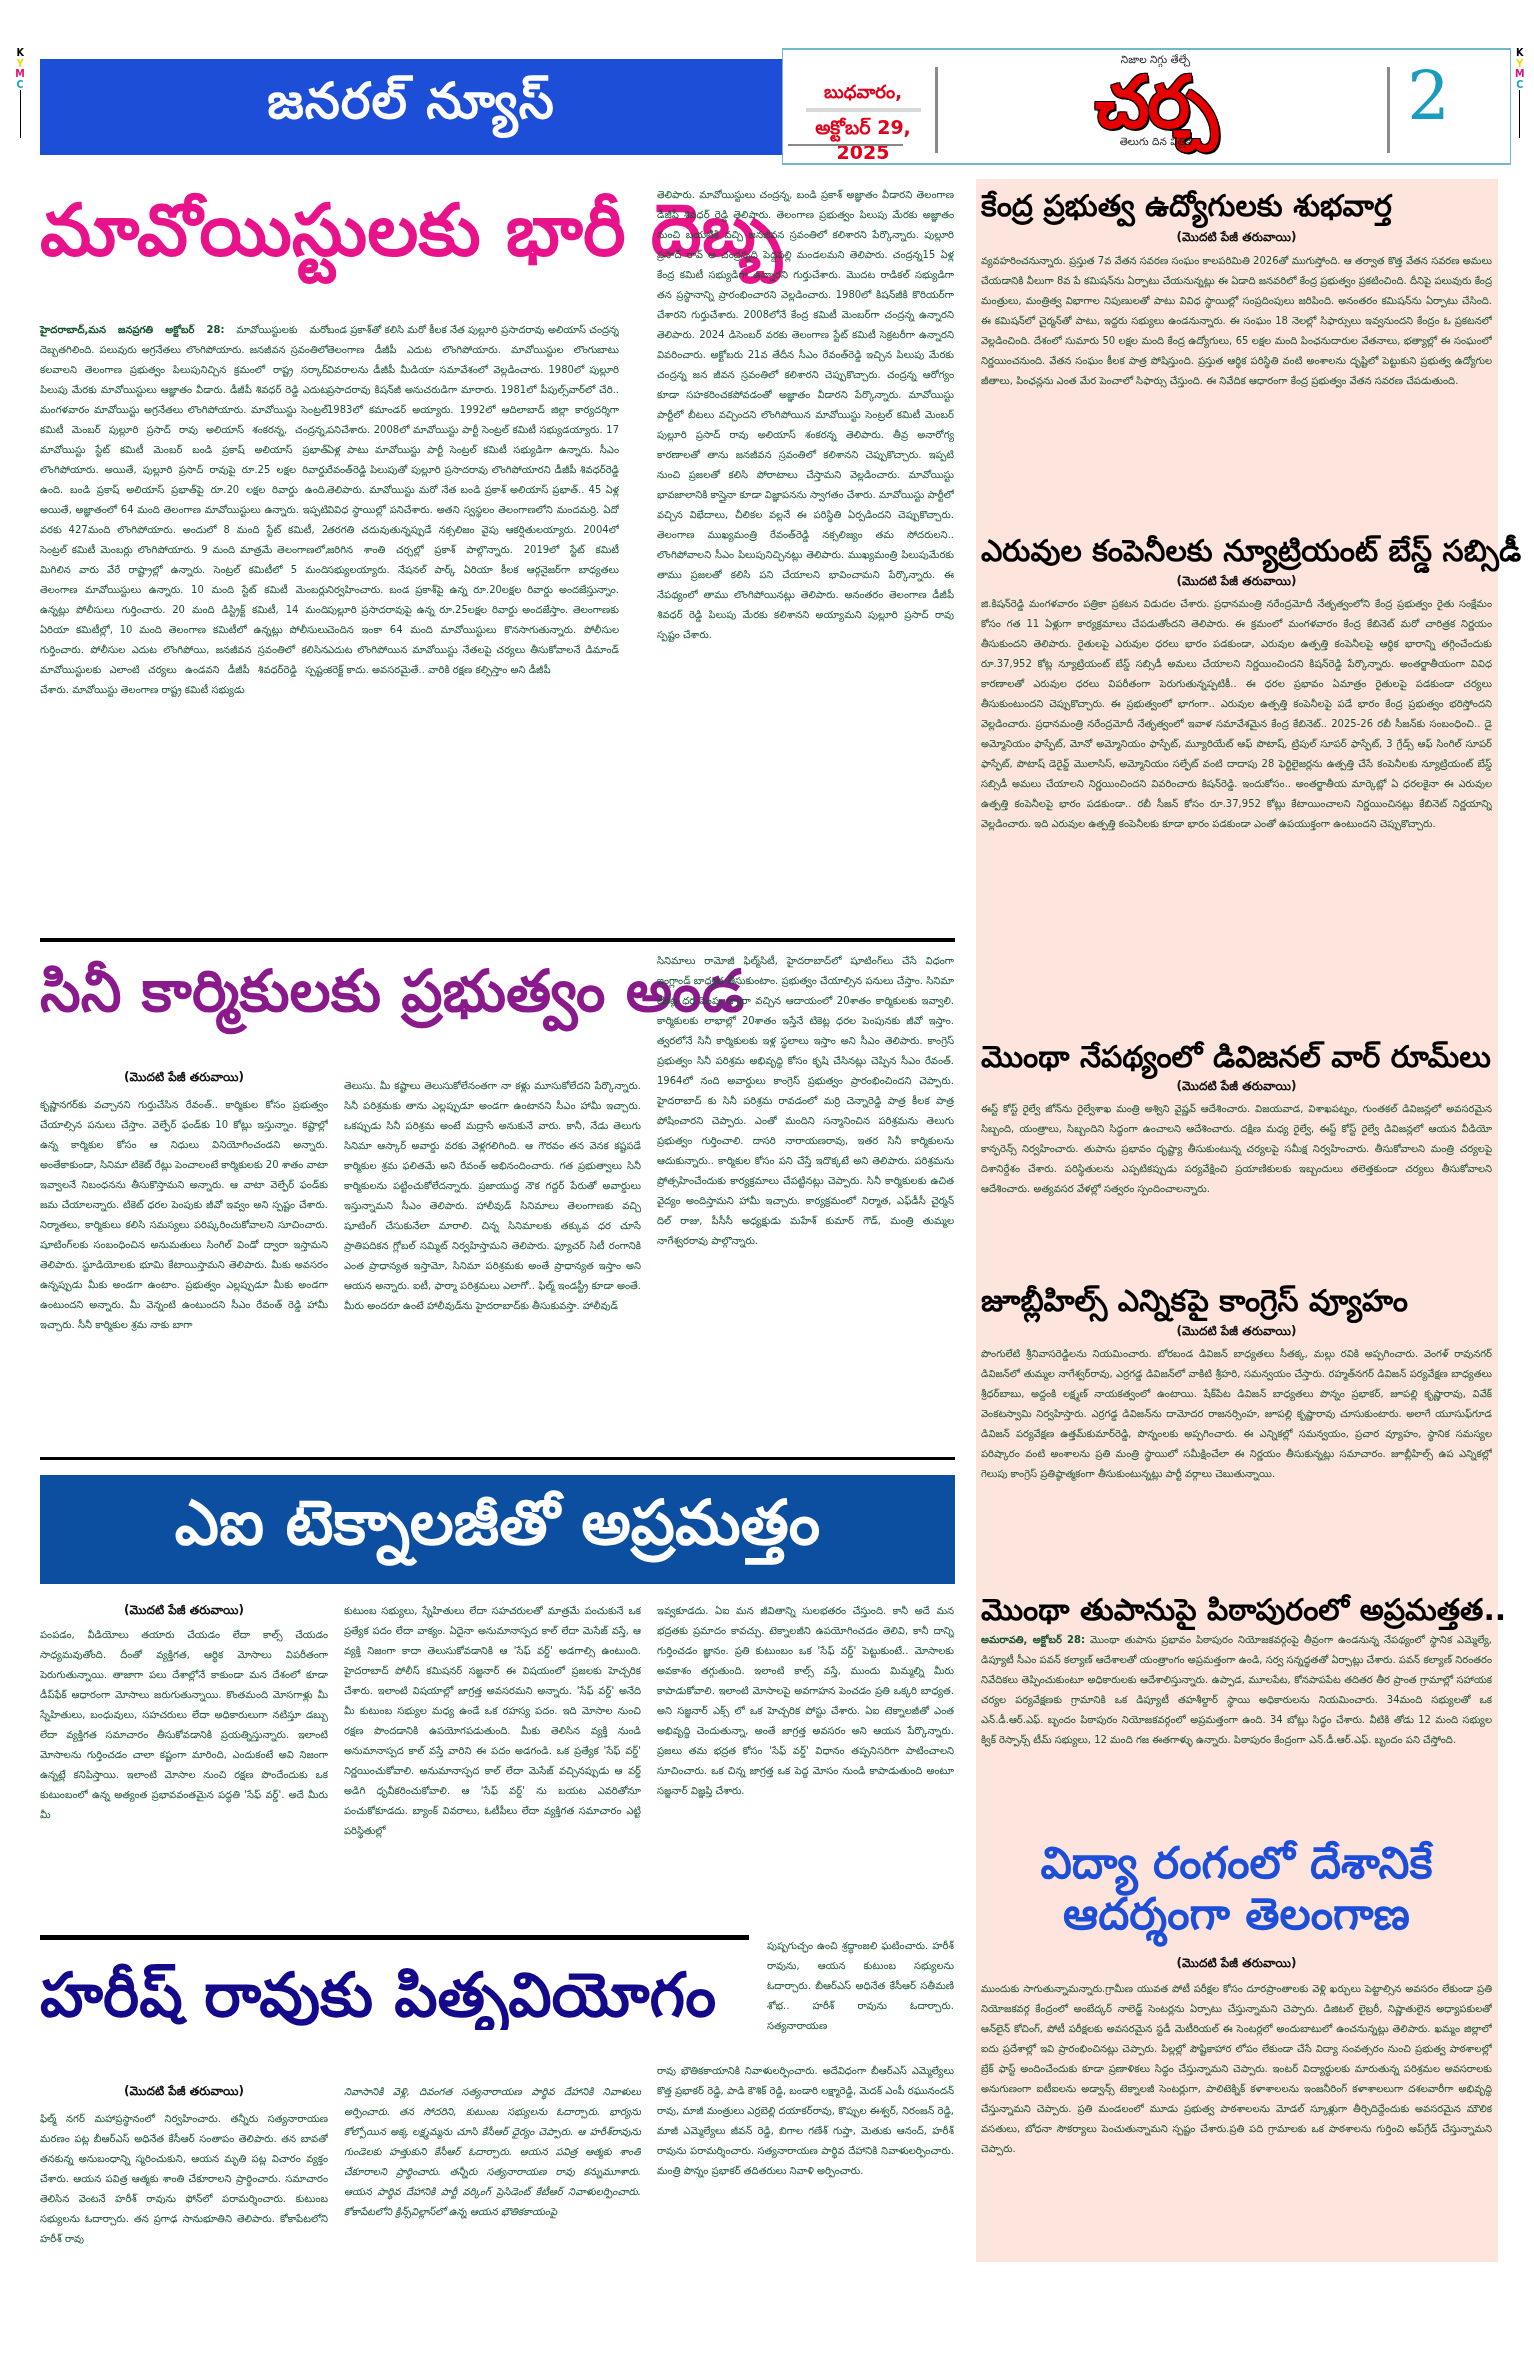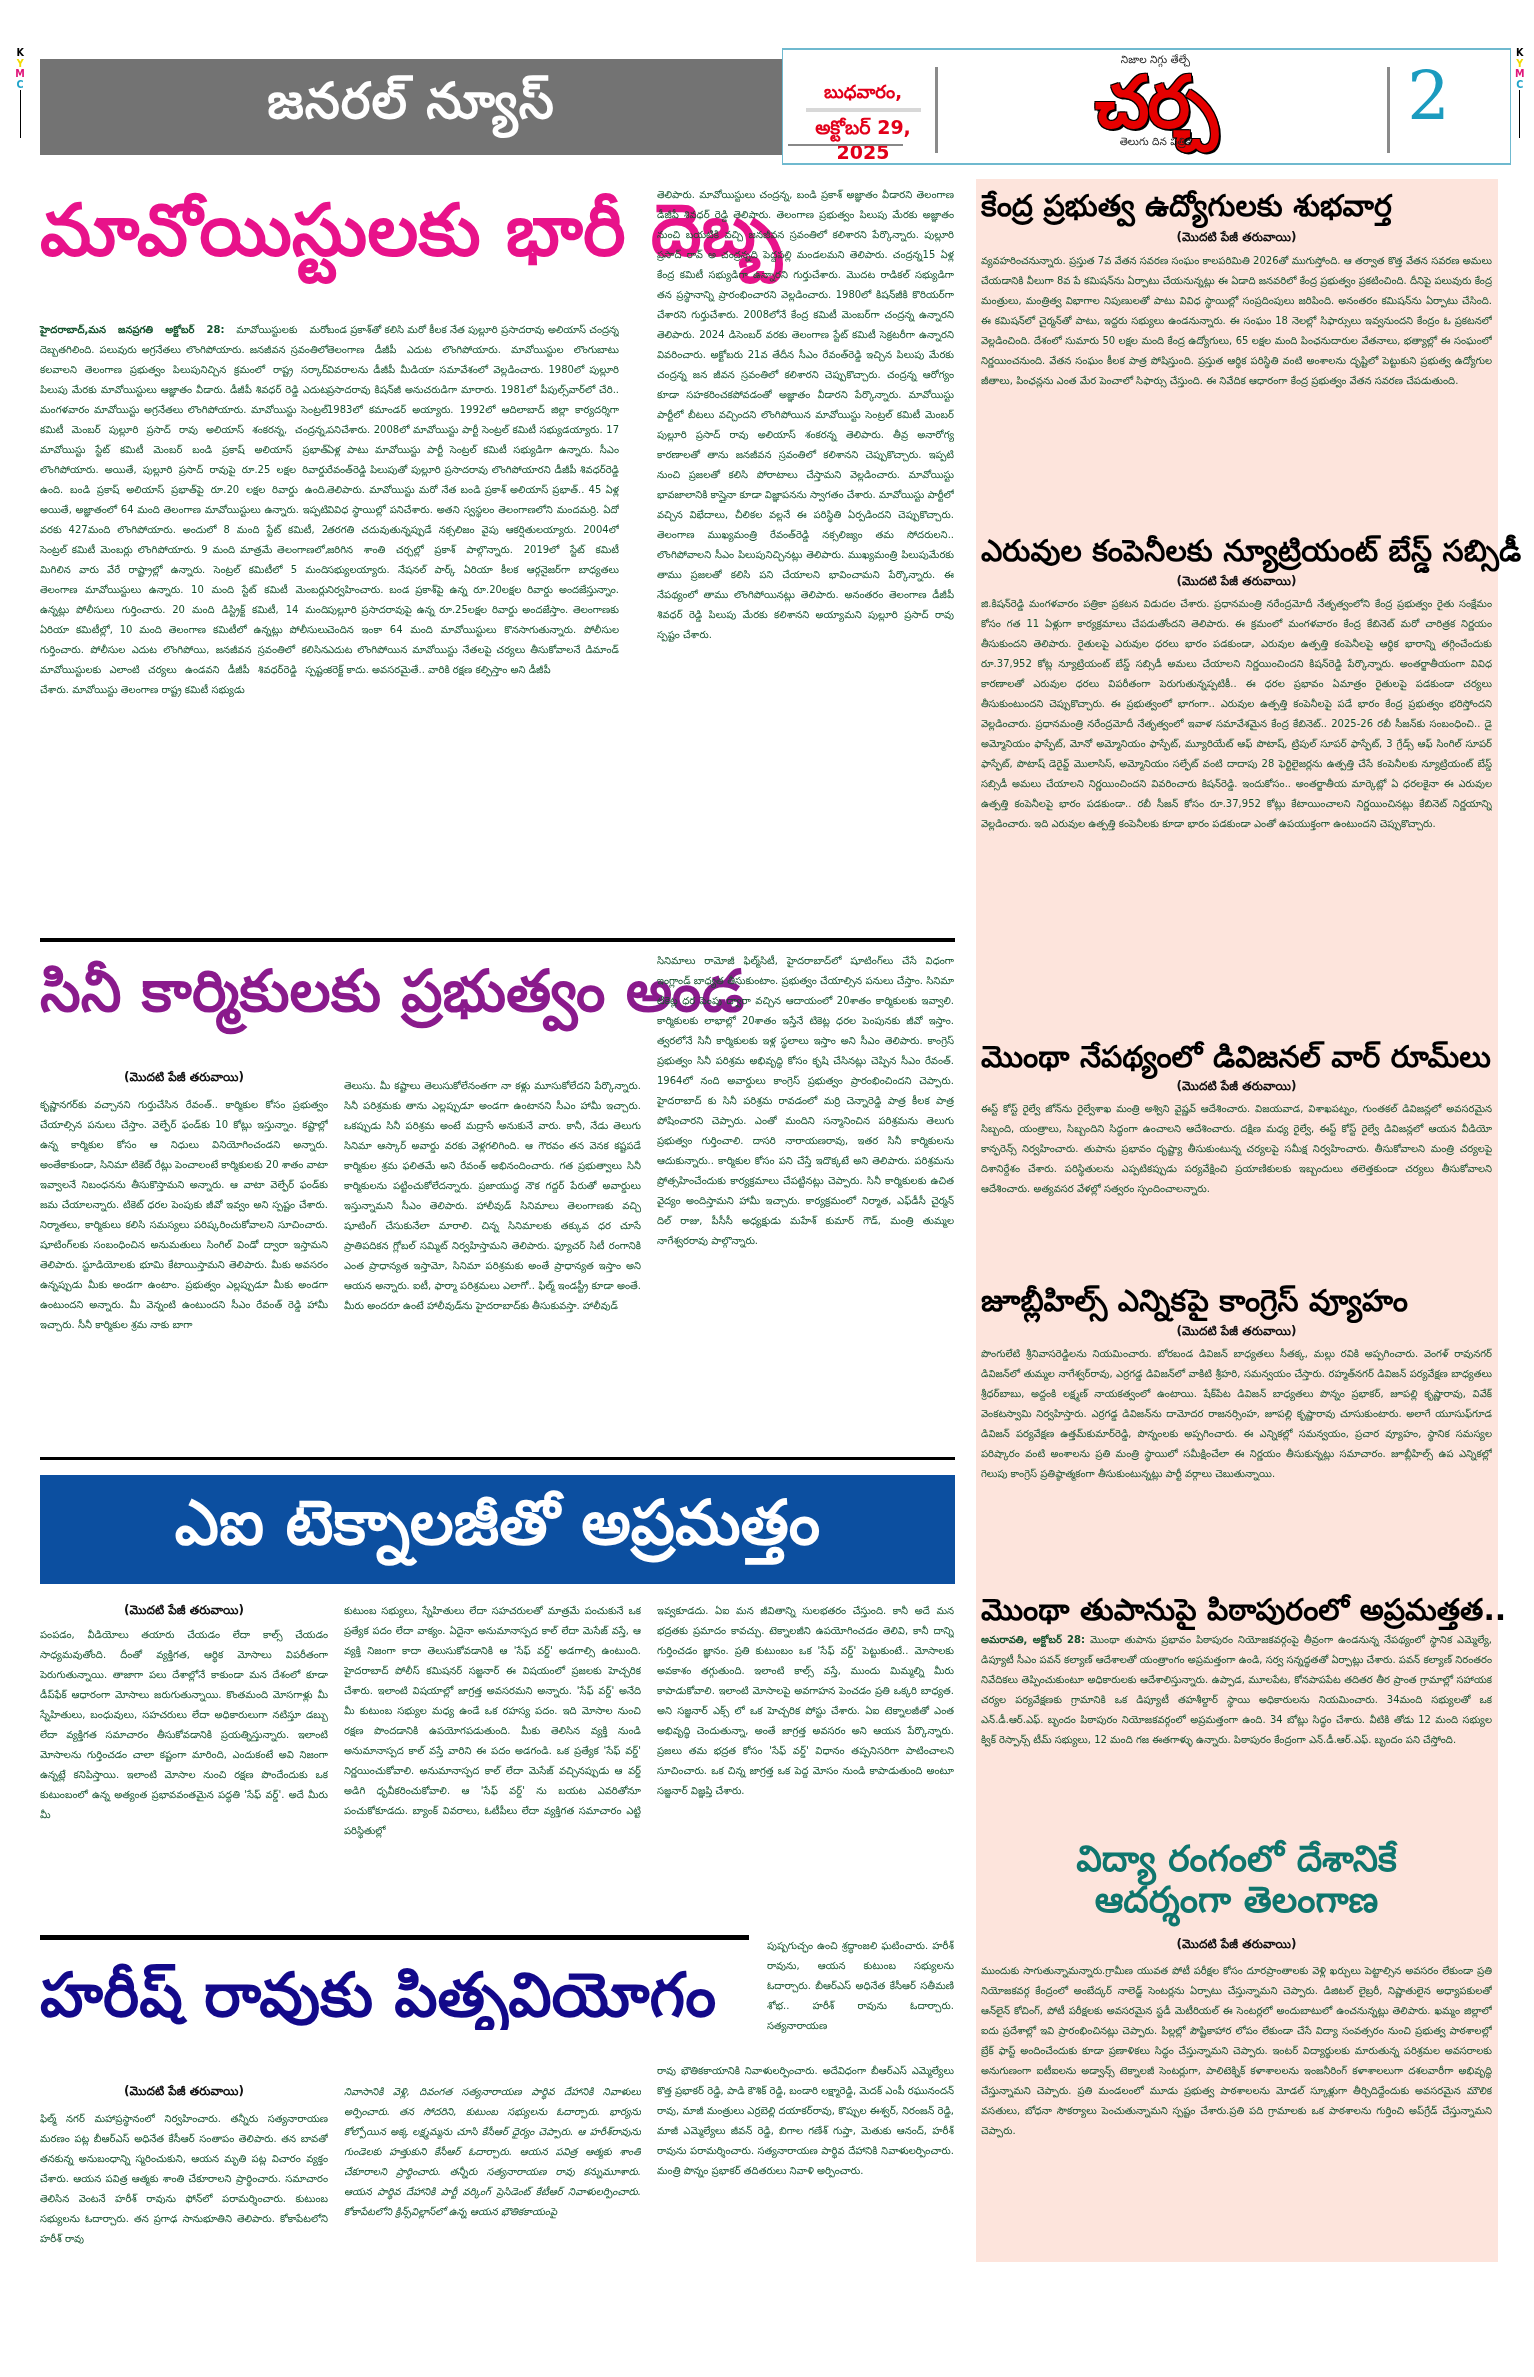--- a/index.html
+++ b/index.html
@@ -7,21 +7,21 @@
   body { position: relative; font-family: "DejaVu Sans", sans-serif; color: #111; }
 
   .abs { position: absolute; }
 
   
   .reg { position: absolute; width: 11.5px; display: flex; flex-direction: column; align-items: center; font-family: "DejaVu Sans", sans-serif; font-weight: bold; font-size: 9.6px; line-height: 10.5px; }
   .reg .line { width: 1px; background: #000; height: 48px; }
   .reg .c { color: #1fa3c9; } .reg .m { color: #e0157a; } .reg .y { color: #f2d900; } .reg .k { color: #000; }
 
   
-  .section-band { left: 40px; top: 59px; width: 742px; height: 96px; background: #737373; display: flex; align-items: center; justify-content: center; }
+  .section-band { left: 40px; top: 59px; width: 742px; height: 96px; background: #1d4ed8; display: flex; align-items: center; justify-content: center; }
   .section-band span { color: #fff; font-size: 50px; font-weight: bold; letter-spacing: 1px; }
 
   .masthead { left: 782px; top: 48px; width: 729px; height: 117px; border-top: 2.4px double #6fb9cf; border-bottom: 2.4px double #6fb9cf; border-left: 1px solid #6fb9cf; border-right: 1px solid #6fb9cf; }
   .date-block { left: 791px; top: 72px; width: 144px; text-align: center; color: #e2001a; font-weight: bold; }
   .date-day { font-size: 18px; line-height: 24px; margin-top: 8px; }
   .date-sep { width: 115px; height: 3.8px; background: #d8d8d8; margin: 3.8px auto 3.8px; }
   .date-full { font-size: 19px; line-height: 25px; }
   .date-underline { left: 788px; top: 144px; width: 115px; height: 1.9px; background: #888; }
   .vrule { width: 2.9px; background: #8a8a8a; }
   .logo { left: 1050px; top: 53px; width: 211px; height: 110px; text-align: center; }
@@ -33,21 +33,21 @@
   
   .body-text { font-family: "DejaVu Sans", sans-serif; font-size: 10px; line-height: 20px; text-align: justify; color: #14532d; }
   .body-text .lead { font-weight: bold; }
   .cont-label { font-size: 12px; line-height: 19px; font-weight: bold; text-align: center; color: #111; }
 
   .hl { font-weight: bold; line-height: 1.15; }
   .hl-pink { color: #e8128a; font-size: 72px; }
   .hl-purple { color: #8a1a8c; font-size: 58px; }
   .hl-navy { color: #13098a; font-size: 61px; }
   .hl-black { color: #000; font-size: 30px; }
-  .hl-black-lg { color: #0f766e; font-size: 36px; text-align: center; }
+  .hl-black-lg { color: #1d4ed8; font-size: 44px; text-align: center; }
 
   .rule { height: 3.8px; background: #000; }
 
   .ai-band { left: 40px; top: 1475px; width: 915px; height: 109px; background: #0c4fa0; display: flex; align-items: center; justify-content: center; }
   .ai-band span { color: #fff; font-size: 62px; font-weight: bold; }
 
   .right-panel { left: 976px; top: 179px; width: 522px; height: 2083px; background: #fde4dc; }
 
   .col { position: absolute; }
 </style>

